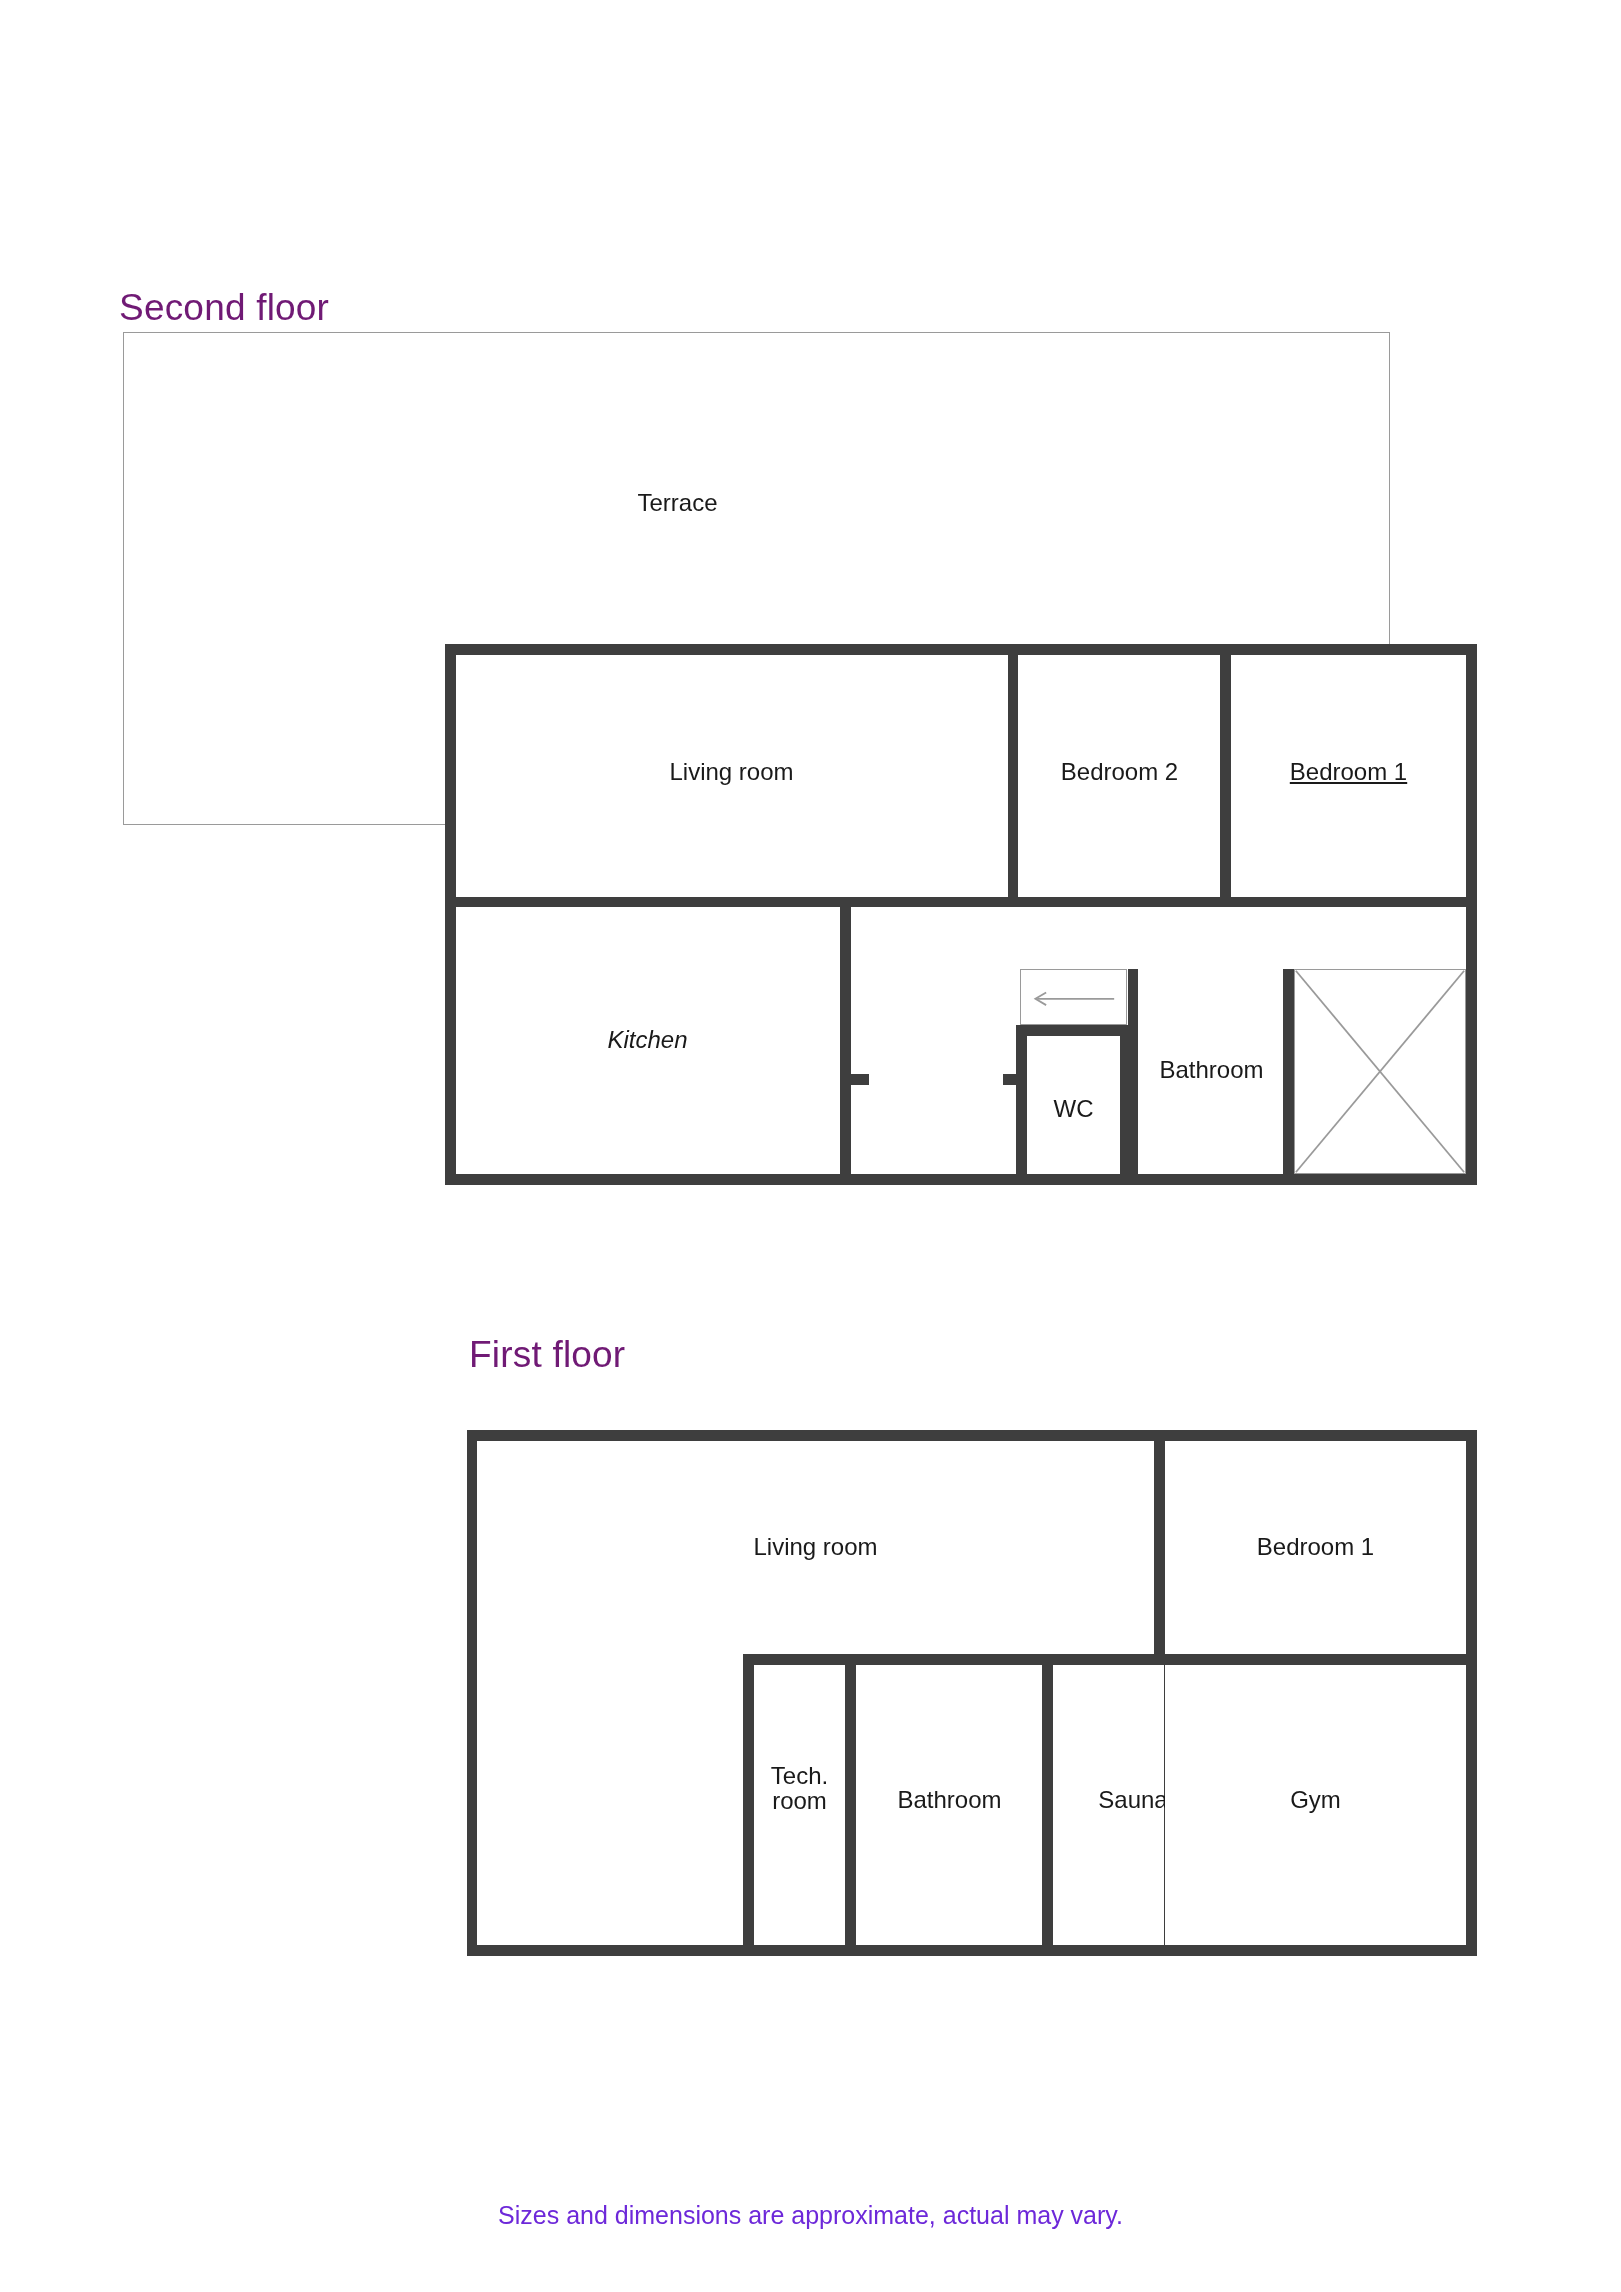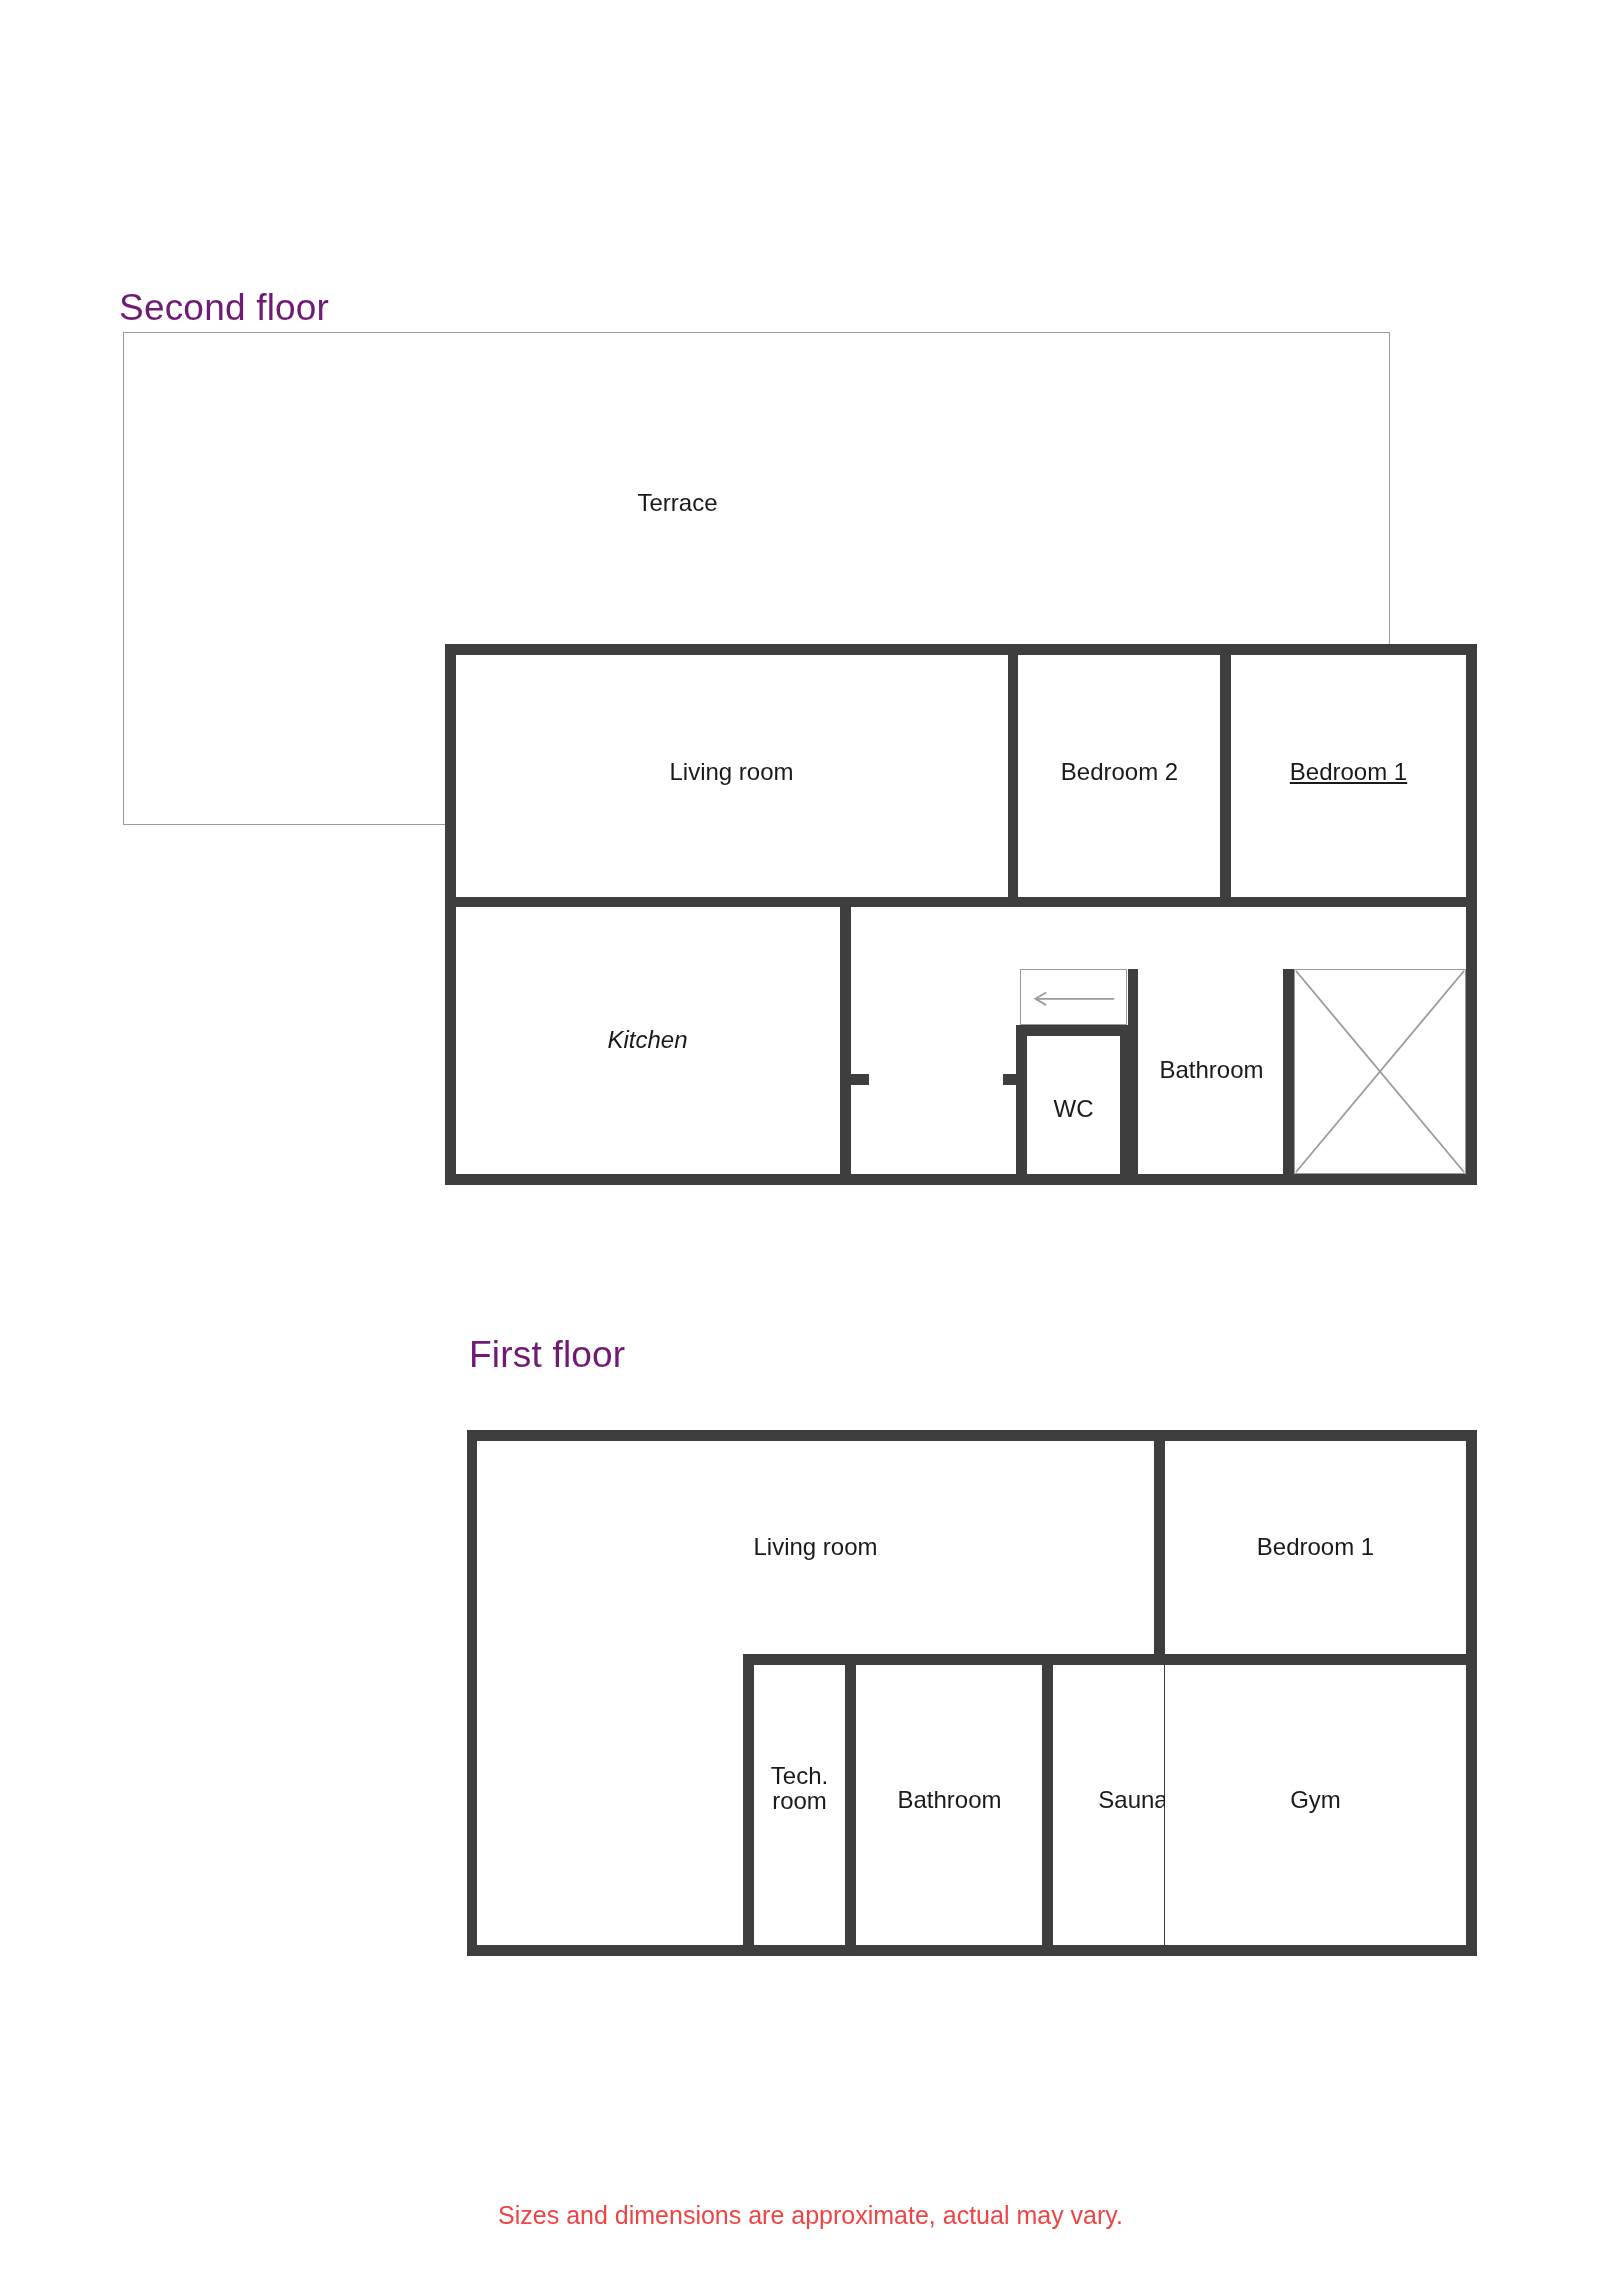--- a/index.html
+++ b/index.html
@@ -66,21 +66,21 @@
     color: #1a1a1a;
     white-space: pre-line;
     pointer-events: none;
   }
 
   .footer-note {
     position: absolute;
     width: 100%;
     text-align: center;
     font-size: 25px;
-    color: #ef4444;
+    color: #6d28d9;
   }
 
   .stair-x {
     position: absolute;
   }
   .stair-arrow {
     position: absolute;
   }
 </style>
 </head>

